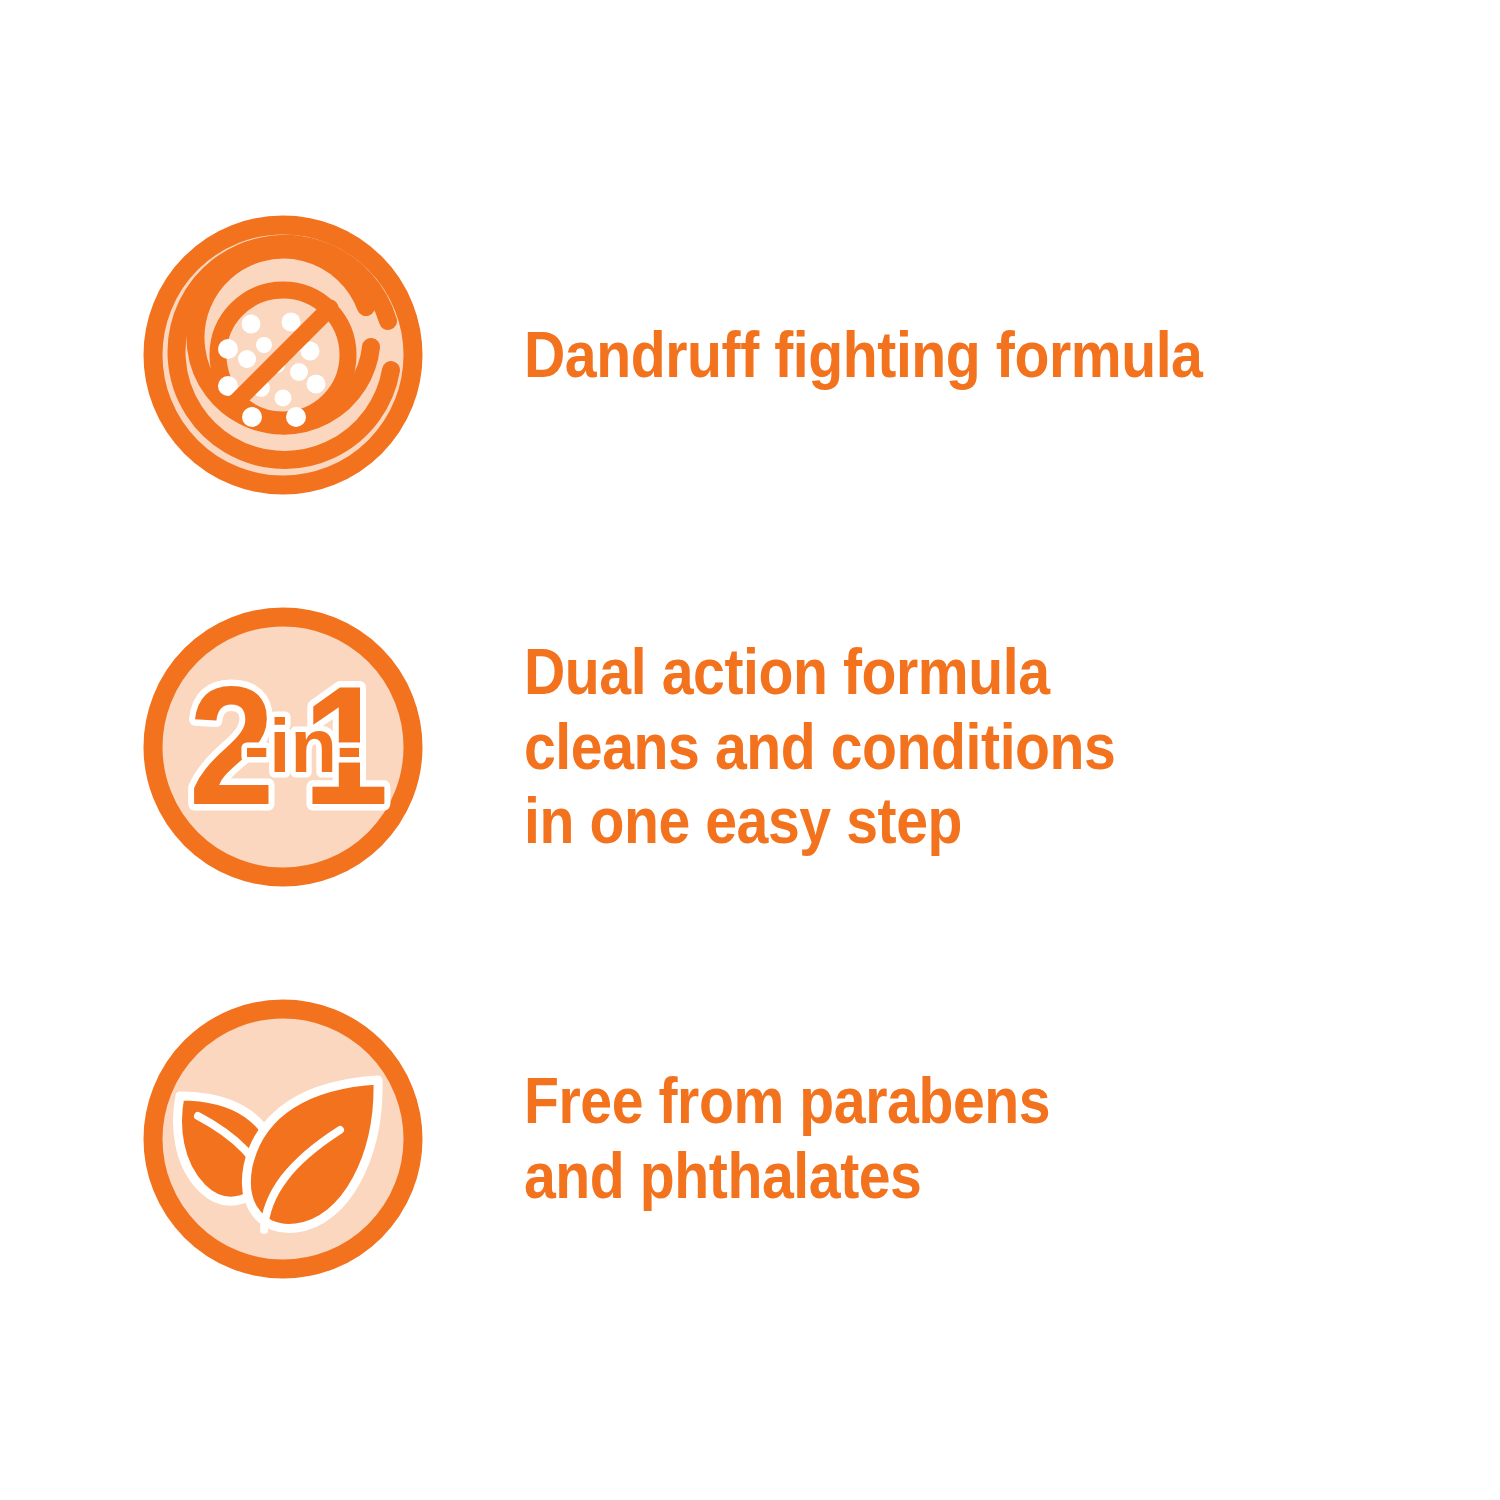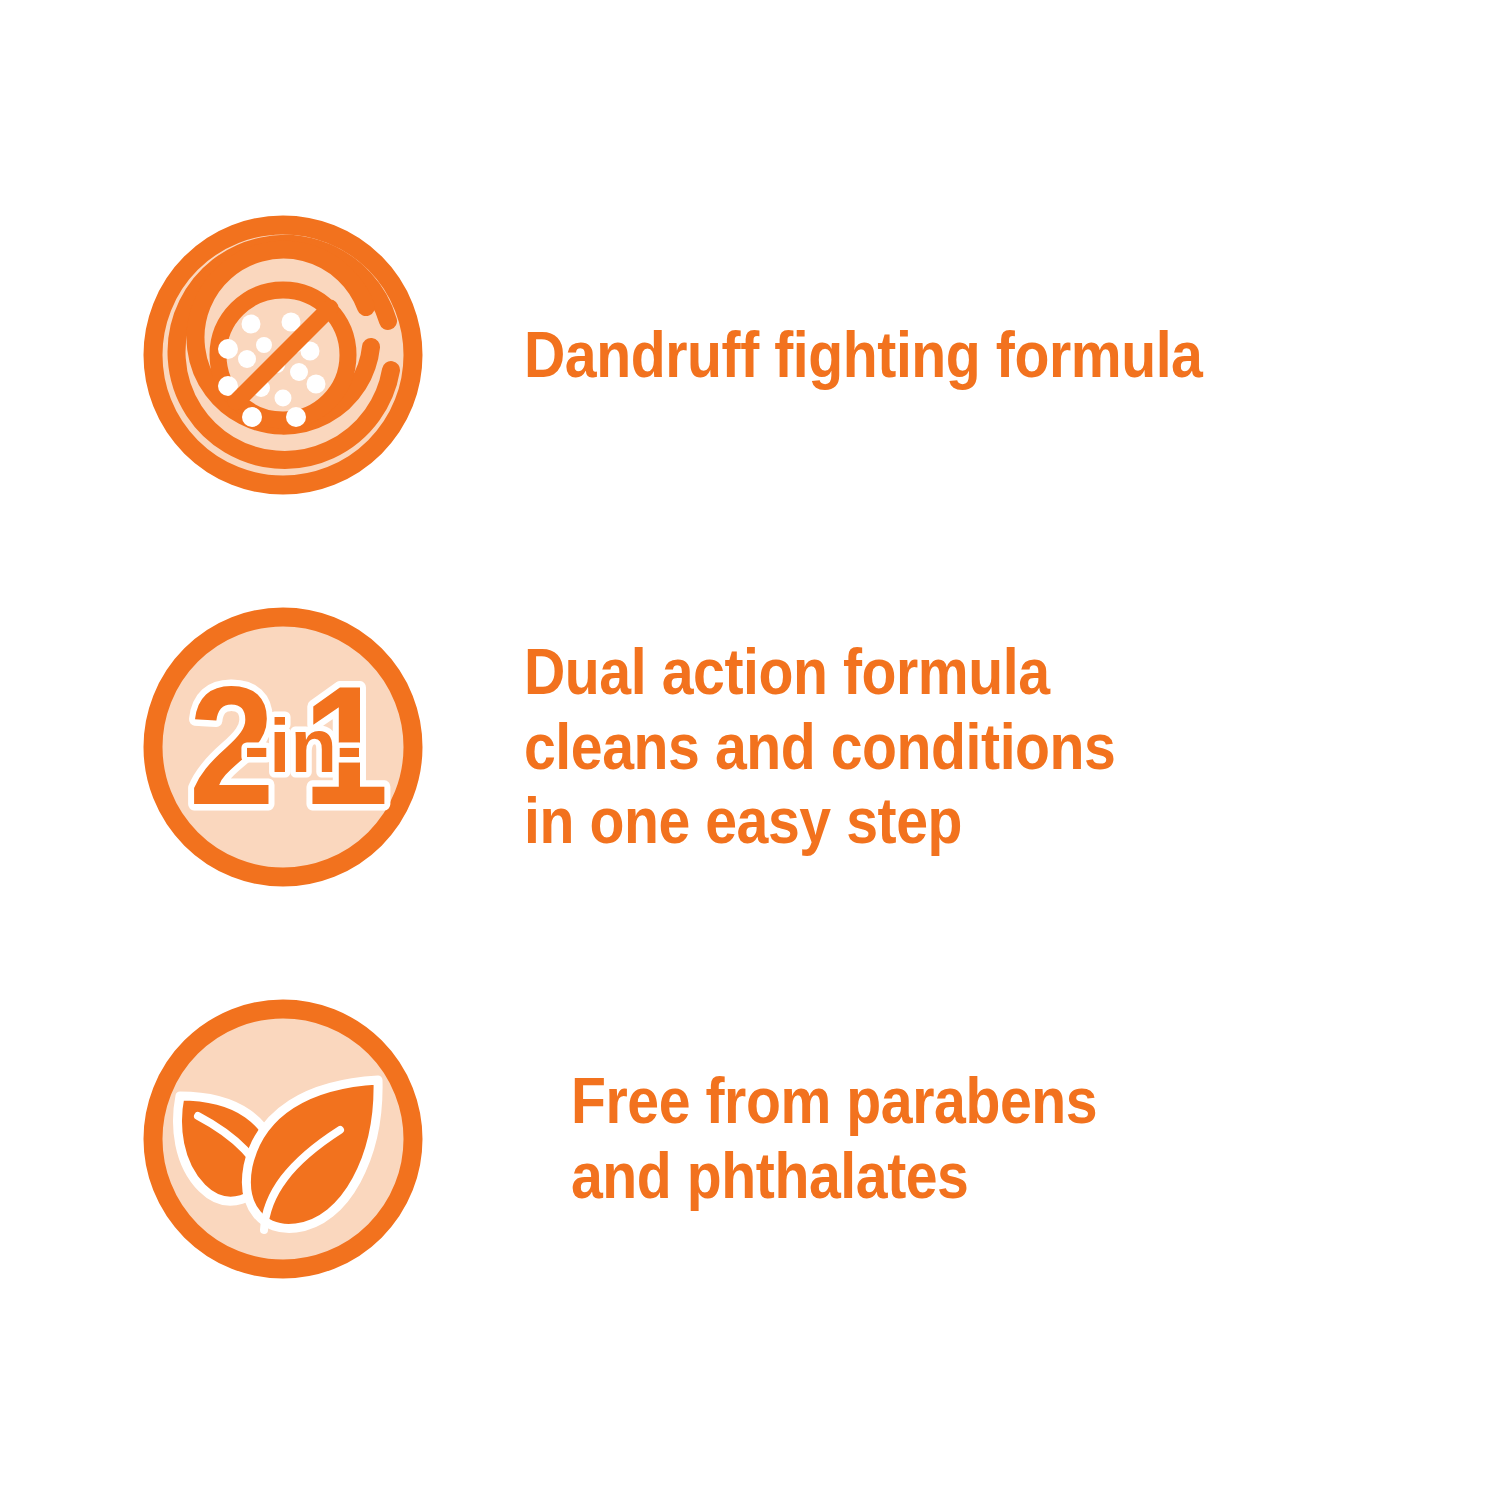--- a/index.html
+++ b/index.html
@@ -47,21 +47,21 @@
     letter-spacing: -0.5px;
     transform: scaleX(0.88);
     transform-origin: left center;
     white-space: pre-line;
     -webkit-font-smoothing: antialiased;
   }
 
   
   #row-0 { top: 212px; }
   #row-1 { top: 604px; }
-  #row-2 { top: 996px; gap: 47px; }
+  #row-2 { top: 996px; }
 </style>
 </head>
 <body>
 
 <div class="canvas">
 
   <div class="feature-row" id="row-0">
     <div class="icon-wrap">
       <svg viewBox="0 0 286 286" xmlns="http://www.w3.org/2000/svg" aria-hidden="true">
 

